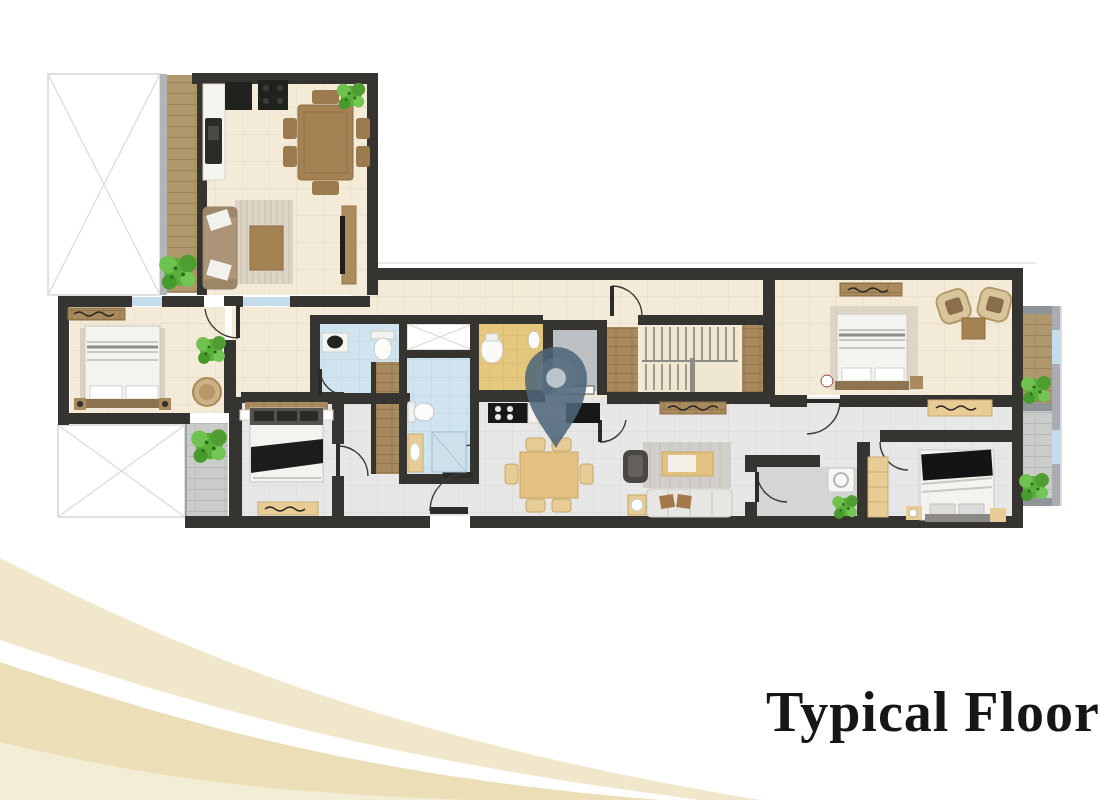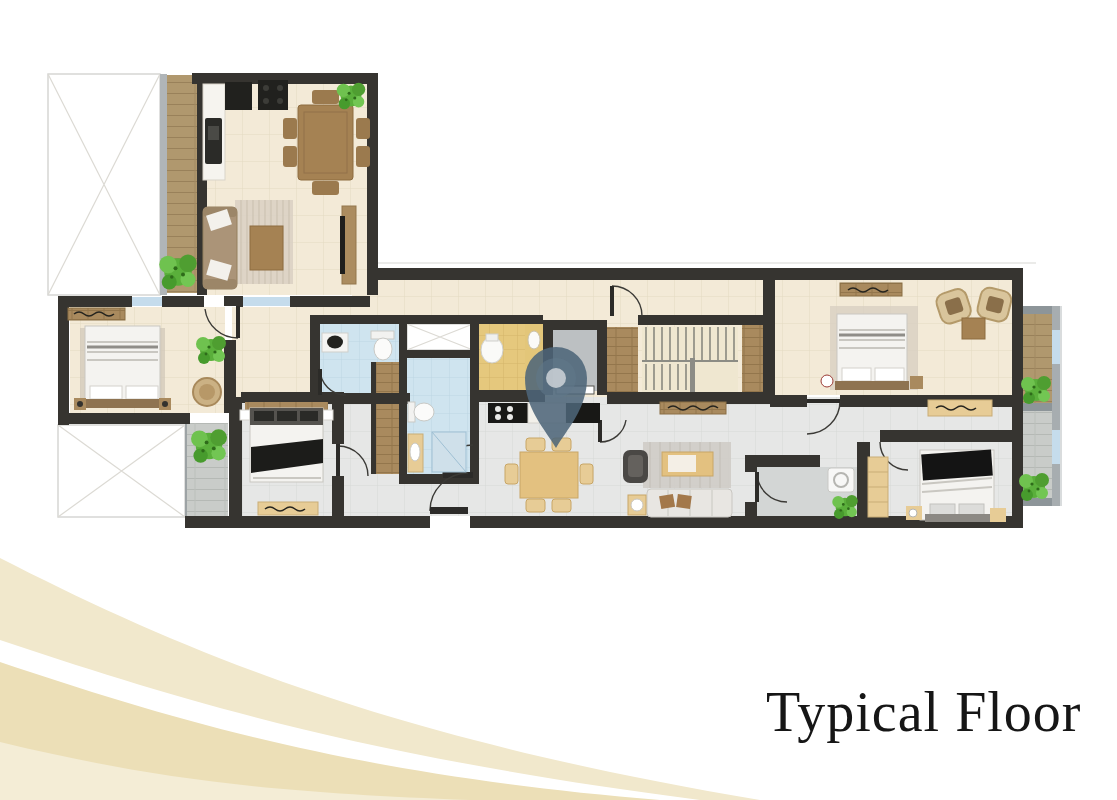--- a/index.html
+++ b/index.html
@@ -1,21 +1,21 @@
 <!DOCTYPE html>
 <html style="--background: #ffffff; --wall: #363430; --floor_cream: #f3ead7; --tile_line_cream: #e4dac2; --floor_gray: #e6e7e6; --tile_line_gray: #d7d9d7; --floor_blue: #cfe4ef; --floor_yellow: #e5c87d; --deck_wood: #b0986e; --deck_gray: #c9ccc9; --furniture_wood: #a98a5e; --light_wood: #e7cc96; --window_blue: #c5dcec; --plant_green: #5db23c; --pin_blue: #4d6579; --wave_cream: #f1e8cc; --wave_tan: #ecdfb7; --outline_gray: #d6d6d4; --text_dark: #161616;"><head>
 <meta charset="utf-8">
 <style>
   html,body{margin:0;padding:0;background:#fff;}
   .page{position:relative;width:1117px;height:800px;background:var(--background,#fff);overflow:hidden;
         font-family:"Liberation Sans",sans-serif;}
   .plan-svg{position:absolute;left:0;top:0;width:1117px;height:800px;}
   .caption{position:absolute;left:766px;top:680px;width:330px;
            font-family:"Liberation Serif","DejaVu Serif",serif;
-           font-size:56px;font-weight:400;letter-spacing:1px;color:var(--text_dark,#161616);
+           font-size:56px;font-weight:700;letter-spacing:1px;color:var(--text_dark,#161616);
            white-space:nowrap;}
   
   .wall{fill:var(--wall,#363430);}
   .wood{fill:var(--furniture_wood,#a98a5e);}
   .lwood{fill:var(--light_wood,#e7cc96);}
   .win{fill:var(--window_blue,#c5dcec);}
   .arc{stroke:#3b3a36;stroke-width:1.4;fill:none;}
   .leaf{stroke:#2c2b28;stroke-width:4;fill:none;}
   .outl{stroke:var(--outline_gray,#d6d6d4);fill:#ffffff;stroke-width:1.5;}
   .xline{stroke:#dcdad4;stroke-width:1.2;fill:none;}

